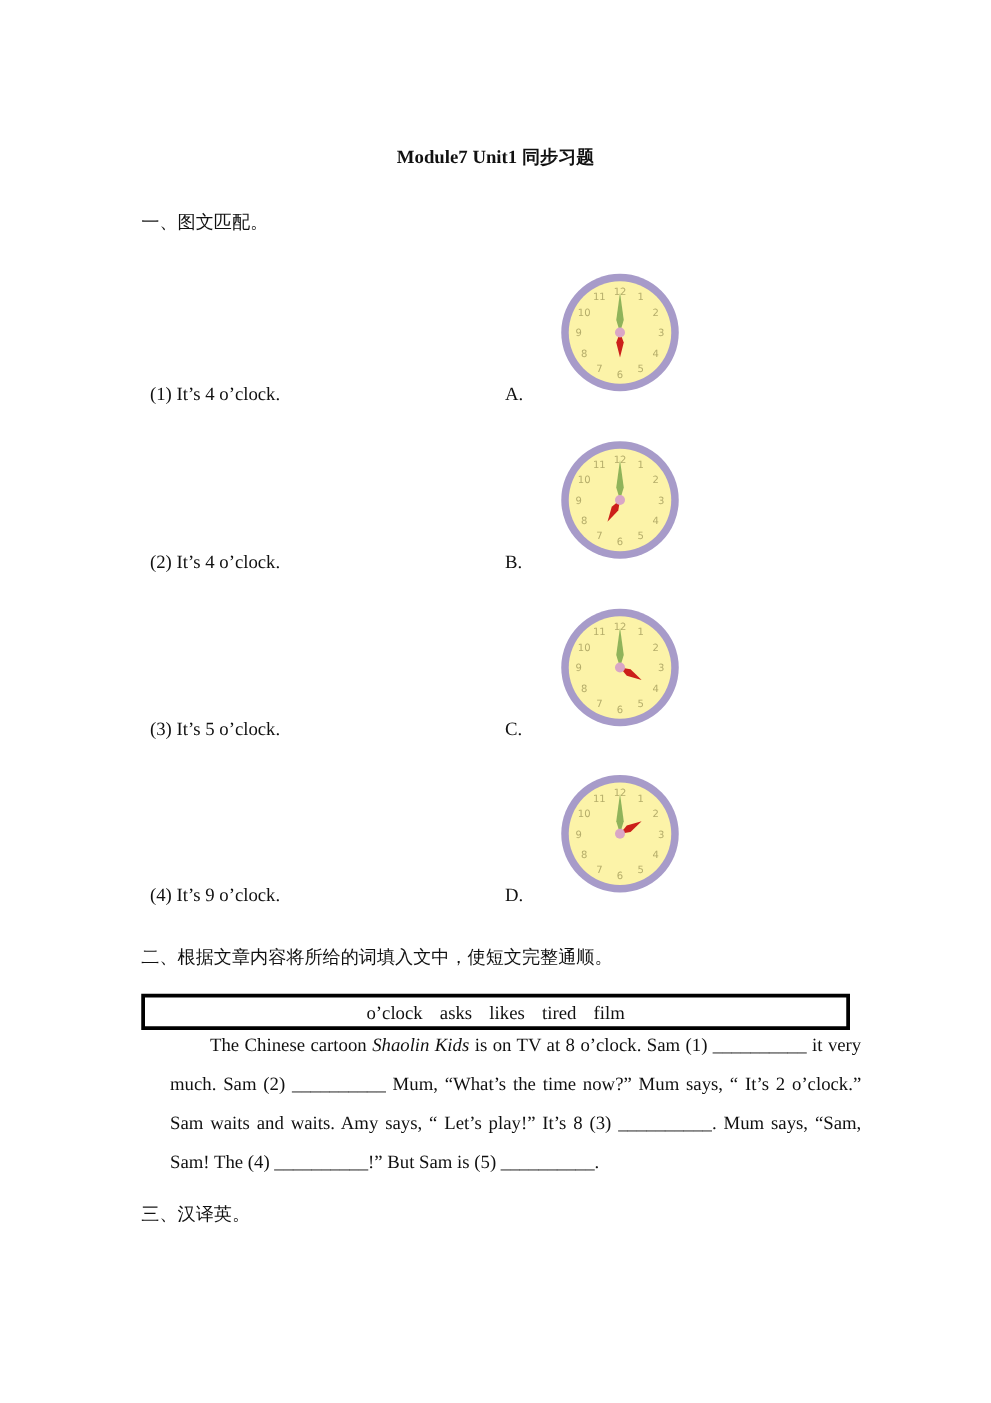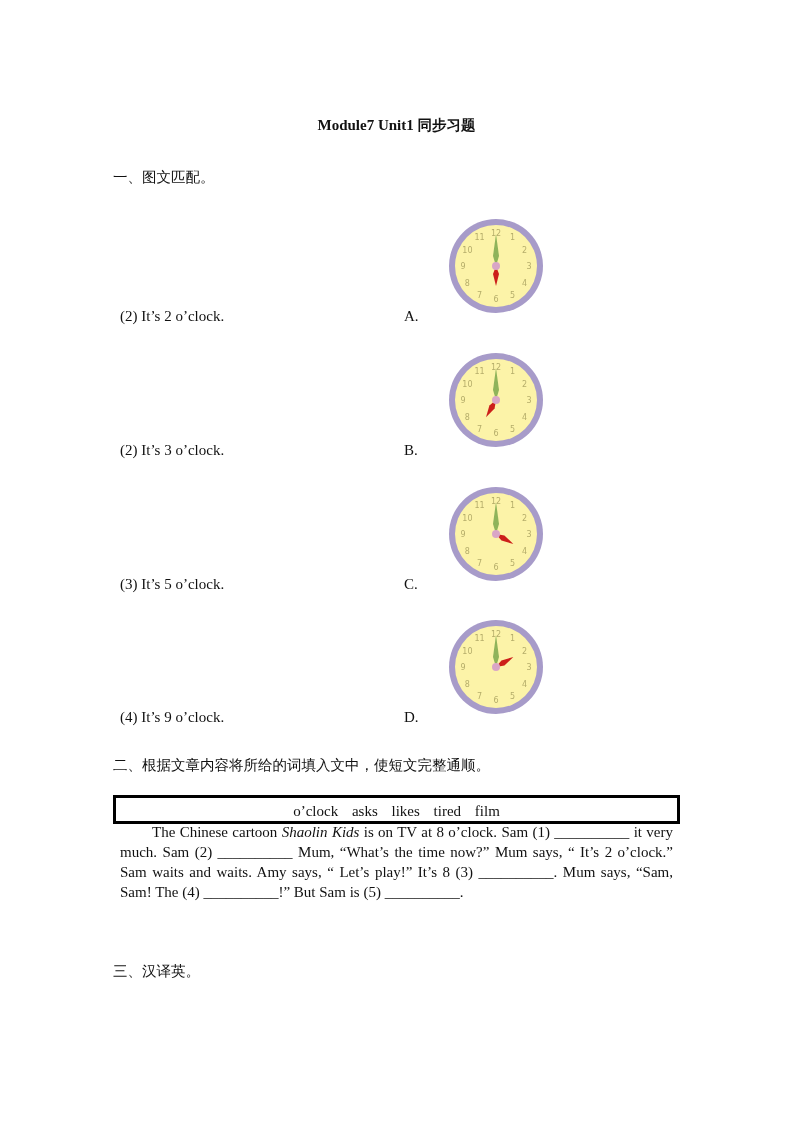--- a/index.html
+++ b/index.html
@@ -22,36 +22,36 @@
   }
   .match-letter { position: absolute; left: 404px; font-size: 15px; bottom: 0; }
   .clock { position: absolute; left: 446px; width: 100px; height: 100px; }
   .word-box {
     position: absolute; left: 113px; top: 795px; width: 567px; height: 29px;
     border: 3px solid #000000; box-sizing: border-box;
     text-align: center; font-size: 15px; line-height: 26px;
   }
   .word-box span { margin: 0 5px; }
   .passage {
-    position: absolute; left: 120px; top: 822px; width: 553px;
-    font-size: 15px; line-height: 20px; text-align: justify;
+    position: absolute; left: 136px; top: 822px; width: 553px;
+    font-size: 15px; line-height: 31px; text-align: justify;
     text-indent: 32px;
   }
 </style>
 </head>
 <body>
 
 <div class="title">
   <span>Module7 Unit1 </span><span class="cn">同步习题</span>
 </div>
 
 <div class="section-heading" style="top:168px;">一、图文匹配。</div>
 
 <div class="match-row" style="top:205px;">
-  <span class="match-text">(2) It’s 2 o’clock.</span>
+  <span class="match-text">(1) It’s 4 o’clock.</span>
   <span class="match-letter">A.</span>
   <svg class="clock" style="top:11px;" viewBox="0 0 100 100">
       <circle cx="50" cy="50" r="47" fill="#a79bc9"></circle>
       <circle cx="50" cy="50" r="41" fill="#fcf3a8"></circle>
       <text x="66.5" y="24.4" font-size="8" fill="#b5ad6a" text-anchor="middle" font-family="DejaVu Sans, sans-serif">1</text>
       <text x="78.6" y="36.5" font-size="8" fill="#b5ad6a" text-anchor="middle" font-family="DejaVu Sans, sans-serif">2</text>
       <text x="83.0" y="53.0" font-size="8" fill="#b5ad6a" text-anchor="middle" font-family="DejaVu Sans, sans-serif">3</text>
       <text x="78.6" y="69.5" font-size="8" fill="#b5ad6a" text-anchor="middle" font-family="DejaVu Sans, sans-serif">4</text>
       <text x="66.5" y="81.6" font-size="8" fill="#b5ad6a" text-anchor="middle" font-family="DejaVu Sans, sans-serif">5</text>
       <text x="50.0" y="86.0" font-size="8" fill="#b5ad6a" text-anchor="middle" font-family="DejaVu Sans, sans-serif">6</text>
@@ -64,21 +64,21 @@
       <g transform="rotate(0 50 50)">
         <path d="M50 18 L53 40 L50 50 L47 40 Z" fill="#8fb35a"></path>
       </g>
       <g transform="rotate(180 50 50)">
         <path d="M50 30 L53 42 L50 50 L47 42 Z" fill="#cc1f1a"></path>
       </g>
       <circle cx="50" cy="50" r="4" fill="#d9a6c6"></circle>
     </svg>
 </div>
 <div class="match-row" style="top:339px;">
-  <span class="match-text">(2) It’s 3 o’clock.</span>
+  <span class="match-text">(2) It’s 4 o’clock.</span>
   <span class="match-letter">B.</span>
   <svg class="clock" style="top:11px;" viewBox="0 0 100 100">
       <circle cx="50" cy="50" r="47" fill="#a79bc9"></circle>
       <circle cx="50" cy="50" r="41" fill="#fcf3a8"></circle>
       <text x="66.5" y="24.4" font-size="8" fill="#b5ad6a" text-anchor="middle" font-family="DejaVu Sans, sans-serif">1</text>
       <text x="78.6" y="36.5" font-size="8" fill="#b5ad6a" text-anchor="middle" font-family="DejaVu Sans, sans-serif">2</text>
       <text x="83.0" y="53.0" font-size="8" fill="#b5ad6a" text-anchor="middle" font-family="DejaVu Sans, sans-serif">3</text>
       <text x="78.6" y="69.5" font-size="8" fill="#b5ad6a" text-anchor="middle" font-family="DejaVu Sans, sans-serif">4</text>
       <text x="66.5" y="81.6" font-size="8" fill="#b5ad6a" text-anchor="middle" font-family="DejaVu Sans, sans-serif">5</text>
       <text x="50.0" y="86.0" font-size="8" fill="#b5ad6a" text-anchor="middle" font-family="DejaVu Sans, sans-serif">6</text>

